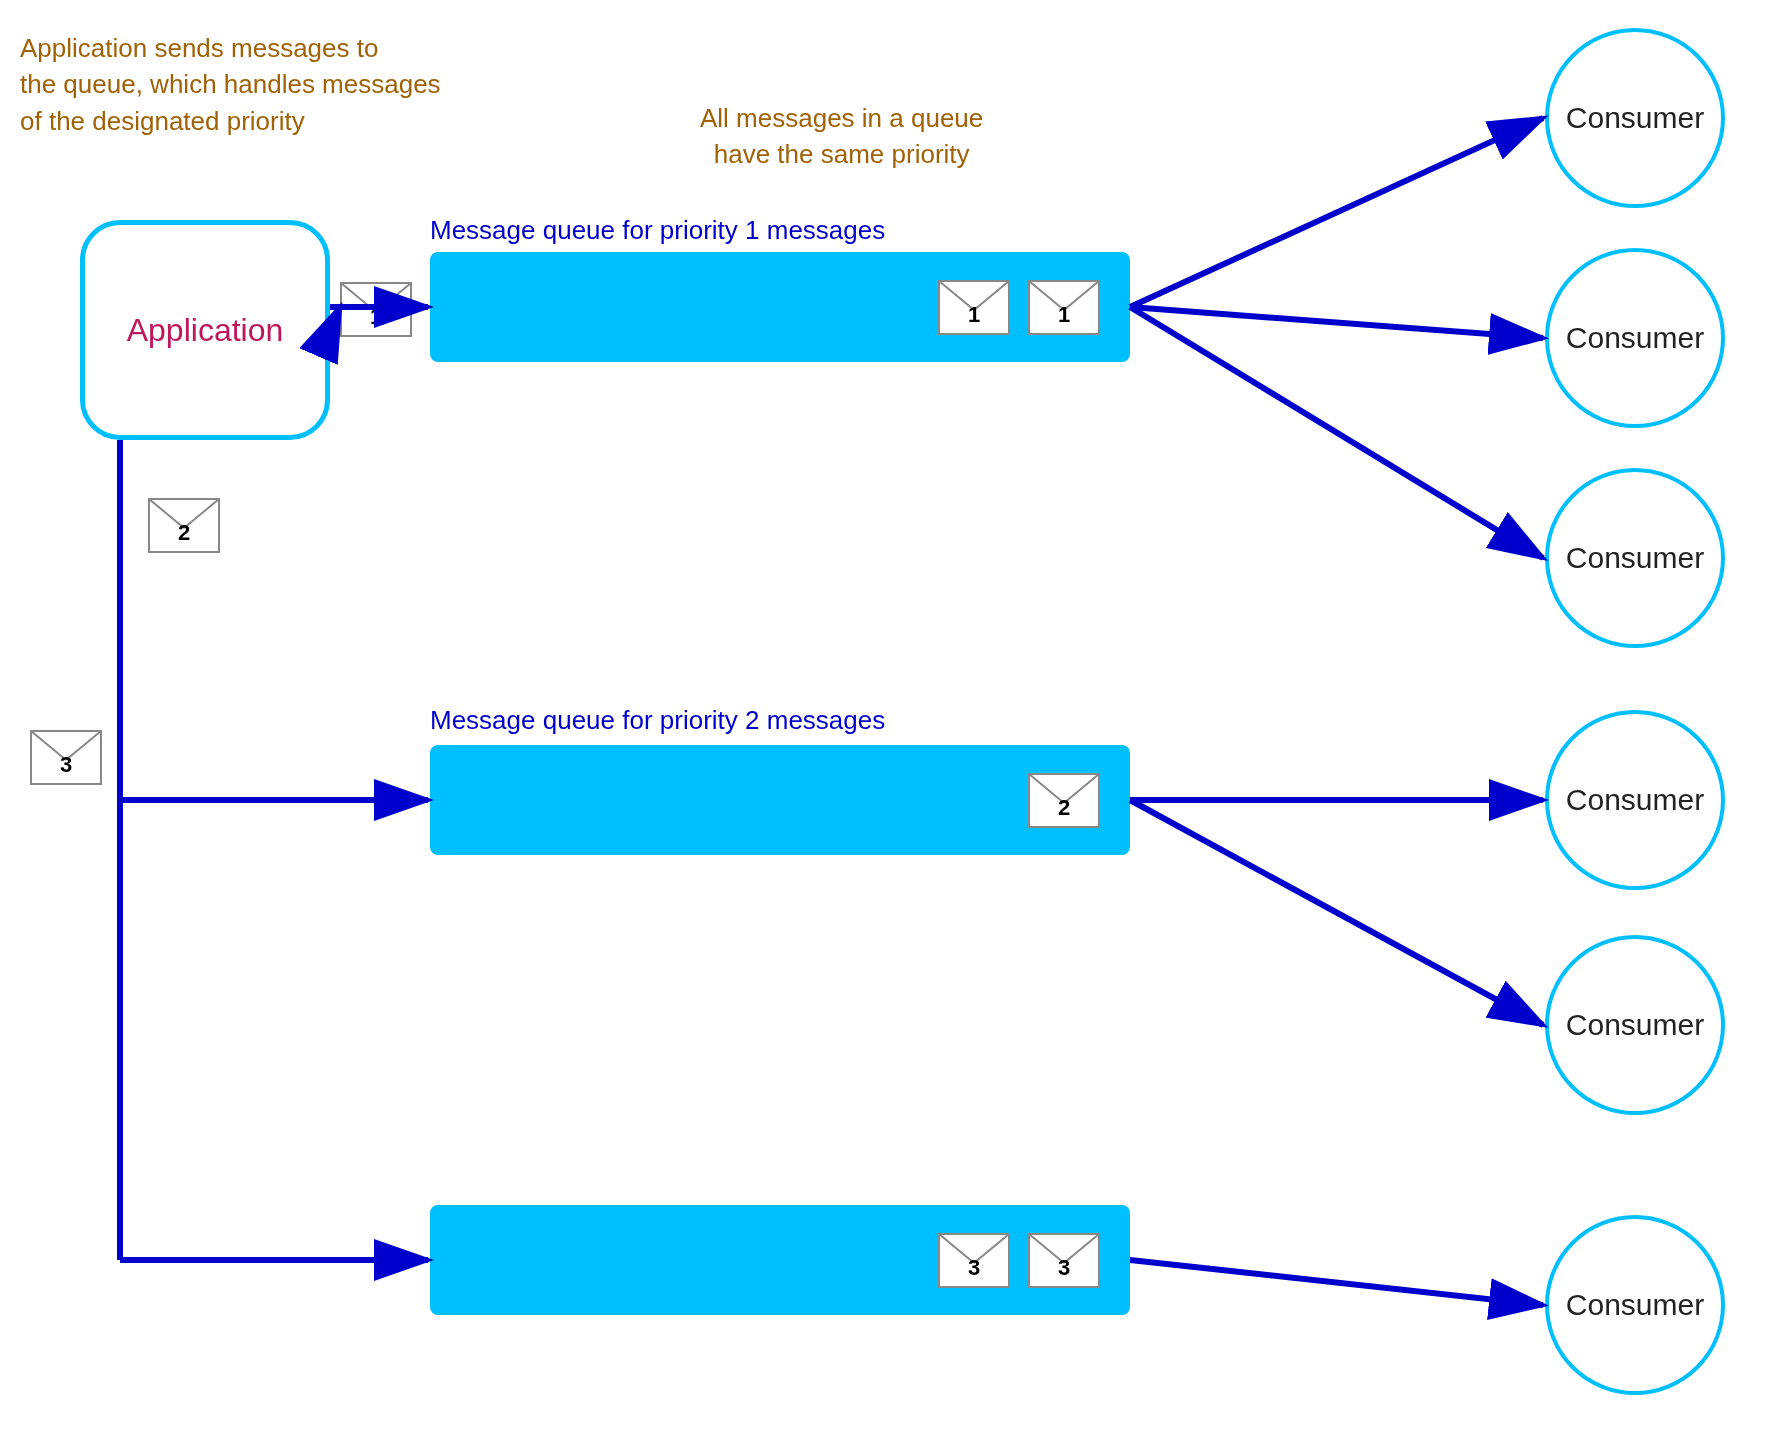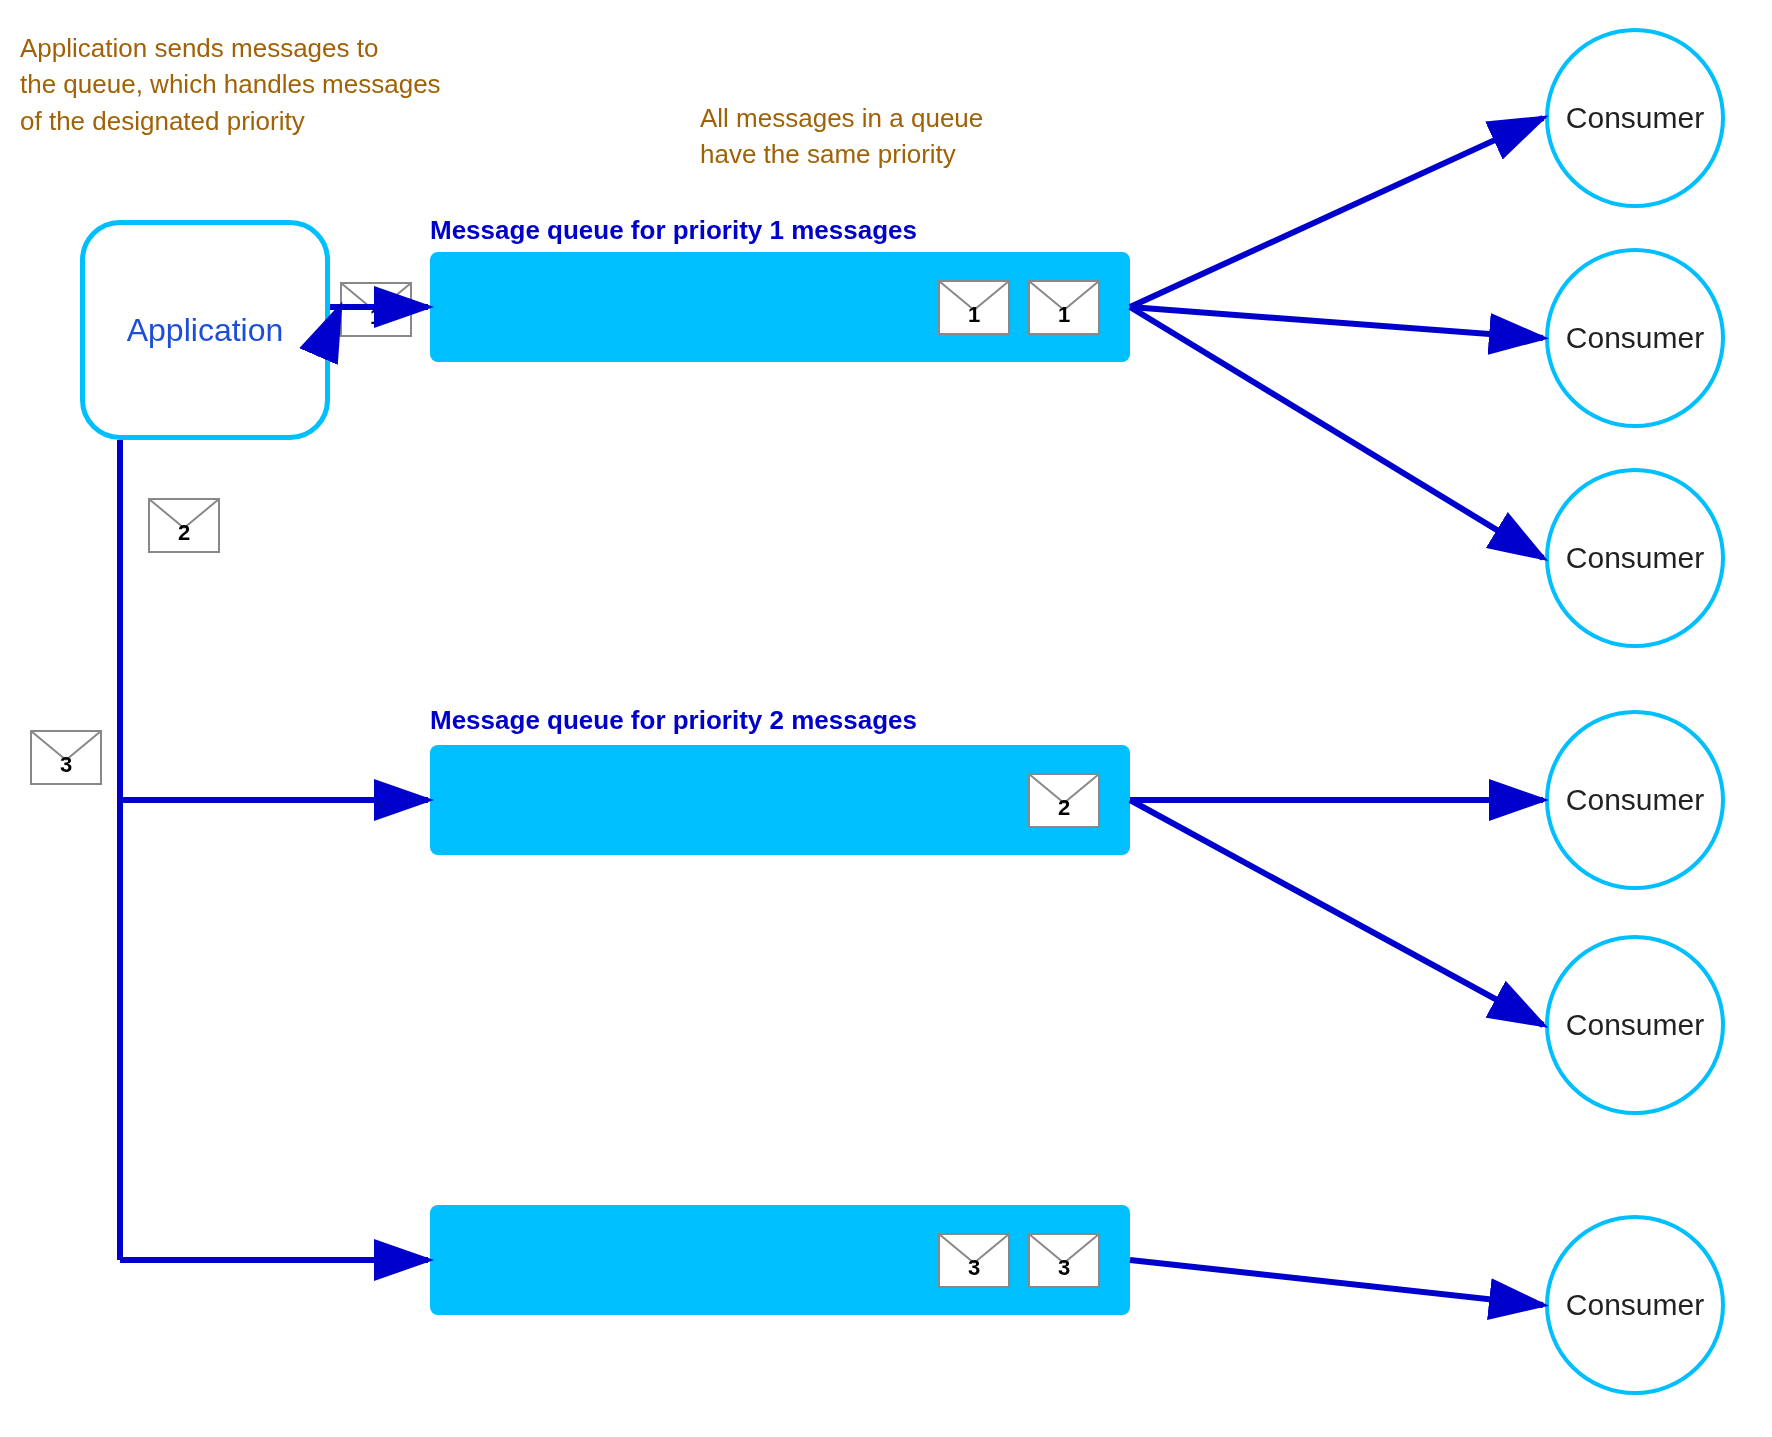--- a/index.html
+++ b/index.html
@@ -34,21 +34,21 @@
       top: 220px;
       width: 250px;
       height: 220px;
       border: 5px solid #00bfff;
       border-radius: 40px;
       background: #fff;
       display: flex;
       align-items: center;
       justify-content: center;
       font-size: 32px;
-      color: #1d4ed8;
+      color: #be185d;
       font-weight: normal;
     }
 
     .msg-icon {
       position: absolute;
       display: flex;
       align-items: center;
       justify-content: center;
     }
 
@@ -76,21 +76,21 @@
       align-items: center;
       justify-content: center;
       font-size: 30px;
       color: #222;
     }
 
     
     .queue-label {
       position: absolute;
       font-size: 26px;
-      font-weight: bold;
+      font-weight: normal;
       color: #0000cc;
     }
 
     
     .arrows-svg {
       position: absolute;
       top: 0;
       left: 0;
       width: 1772px;
       height: 1437px;
@@ -99,21 +99,21 @@
   </style>
 </head>
 <body>
 
 <div class="diagram-container">
 
   <div class="annotation" style="left:20px;top:30px;text-align:left;">
     Application sends messages to<br>the queue, which handles messages<br>of the designated priority
   </div>
 
-  <div class="annotation" style="left:700px;top:100px;text-align:left;">
+  <div class="annotation" style="left:700px;top:100px;text-align:center;">
     All messages in a queue<br>have the same priority
   </div>
 
   <div class="app-box">
     <span>Application</span>
   </div>
 
   <div class="queue-label" style="left:430px;top:215px;">
     Message queue for priority 1 messages
   </div>

